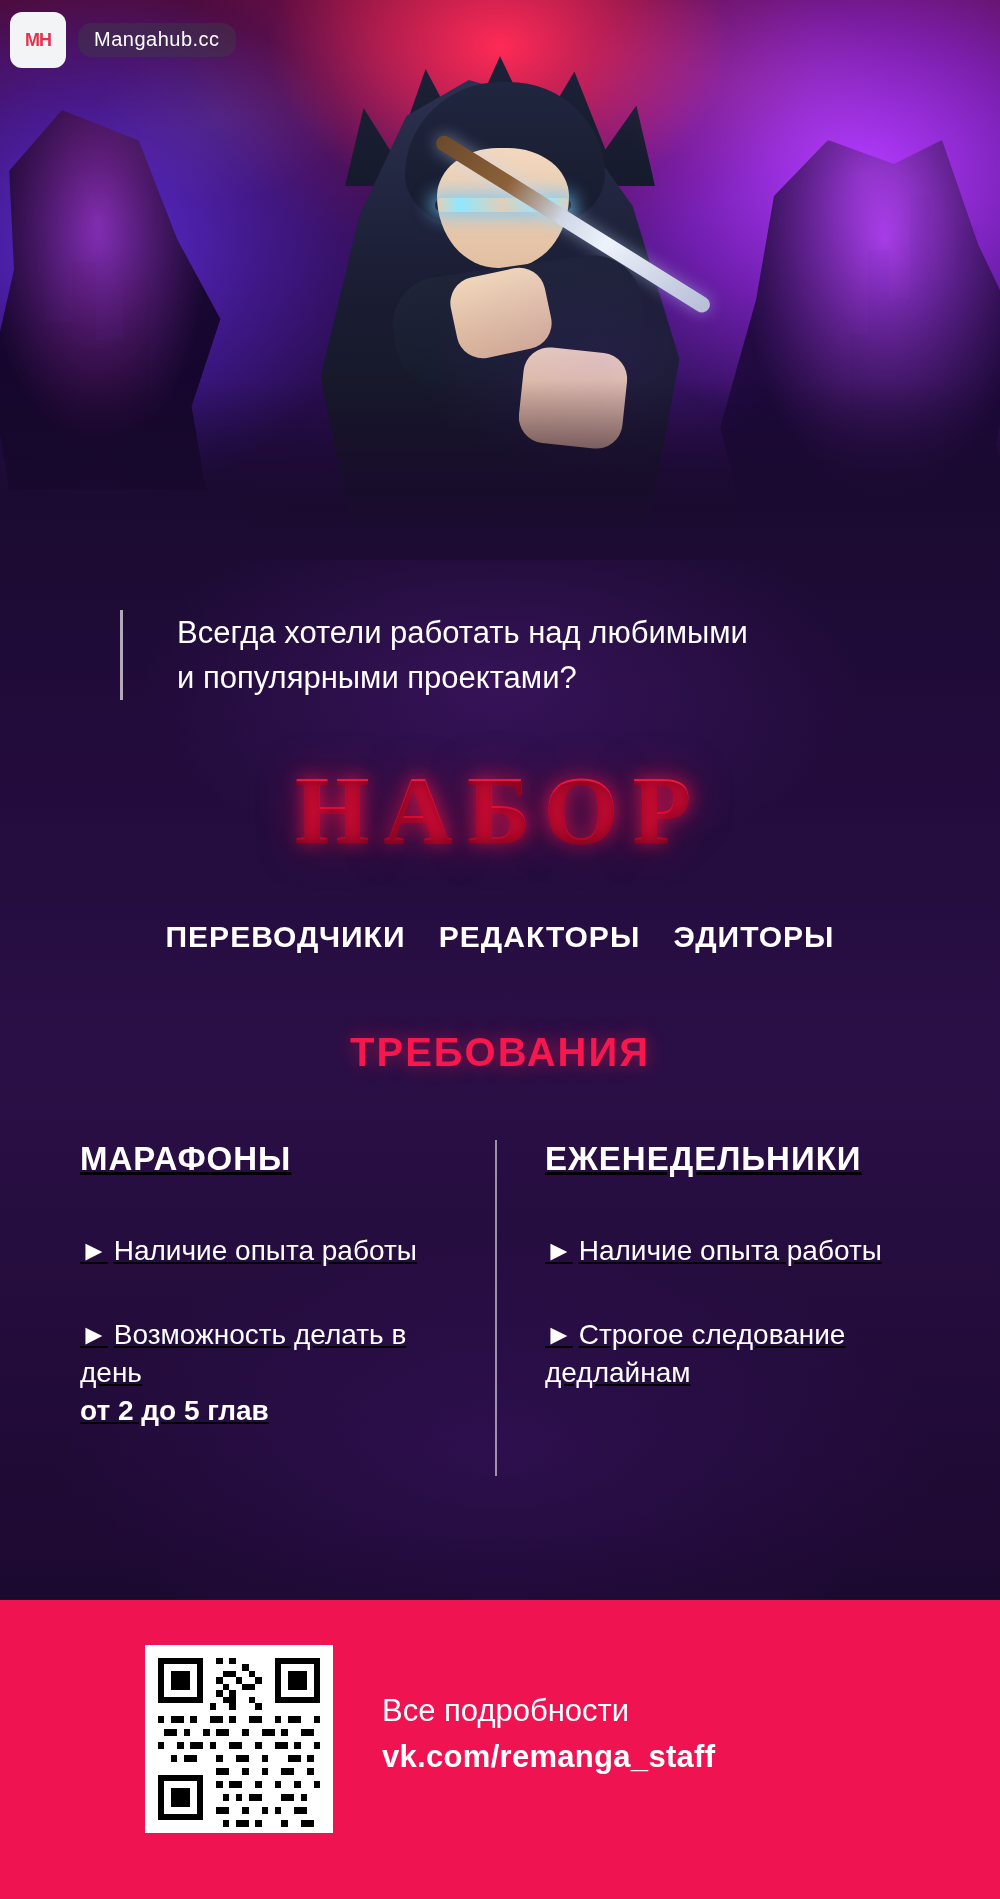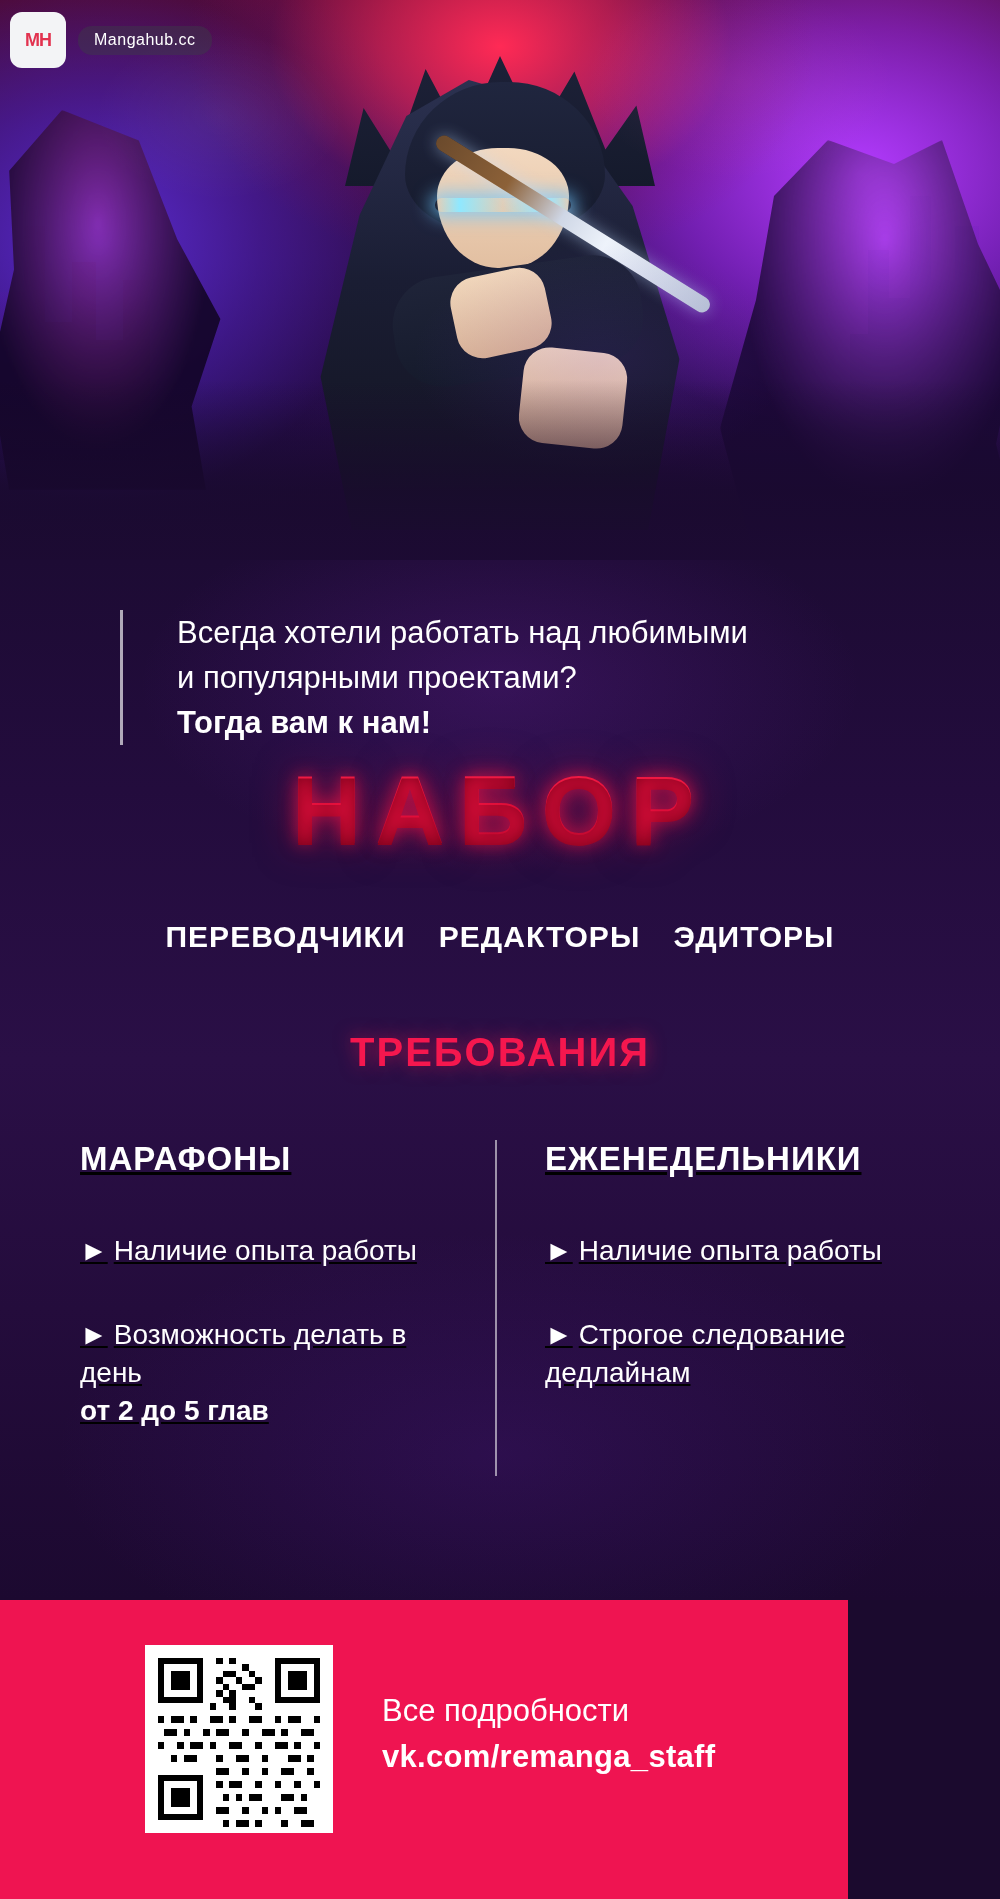--- a/index.html
+++ b/index.html
@@ -189,21 +189,21 @@
     font-weight: bold;
     font-size: 18px;
     letter-spacing: -1px;
   }
   .watermark .wm-text {
     margin-left: 12px;
     padding: 5px 16px 6px 16px;
     border-radius: 14px;
     background: rgba(60,60,70,0.45);
     color: #ffffff;
-    font-size: 16px;
+    font-size: 20px;
     letter-spacing: 0.5px;
     font-family: "Liberation Sans", sans-serif;
   }
 
   
   .body-area {
     position: absolute;
     left: 0;
     top: 560px;
     width: 1000px;
@@ -240,21 +240,21 @@
     font-weight: bold;
   }
 
   .nabor {
     position: absolute;
     left: 0;
     right: 0;
     top: 200px;
     text-align: center;
     z-index: 3;
-    font-family: Liberation Sans, sans-serif;
+    font-family: Liberation Serif, serif;
     font-weight: bold;
     font-size: 96px;
     line-height: 100px;
     letter-spacing: 14px;
     color: #c9072f;
     text-shadow:
       0 0 18px rgba(255,20,70,0.75),
       0 0 42px rgba(220,10,60,0.55),
       0 2px 0 #6e0119;
     background: linear-gradient(180deg, #ff2a4f 0%, #c20a2e 55%, #6e0119 100%);
@@ -327,21 +327,21 @@
   .bullet .accent {
     font-weight: bold;
     display: block;
   }
 
   
   .footer {
     position: absolute;
     left: 0;
     top: 1600px;
-    width: 848px;
+    width: 1000px;
     height: 299px;
     background: #ef1451;
   }
   .qr {
     position: absolute;
     left: 145px;
     top: 45px;
     width: 188px;
     height: 188px;
     background: #ffffff;
@@ -392,21 +392,20 @@
   <div class="watermark">
     <div class="wm-logo">MH</div>
     <div class="wm-text">Mangahub.cc</div>
   </div>
 
   <div class="body-area">
 
     <div class="intro">
       <p>Всегда хотели работать над любимыми</p>
       <p>и популярными проектами?</p>
-      <p class="bold">Тогда вам к нам!</p>
     </div>
 
     <div class="nabor">НАБОР</div>
 
     <div class="roles">
       <span>ПЕРЕВОДЧИКИ</span>
       <span>РЕДАКТОРЫ</span>
       <span>ЭДИТОРЫ</span>
     </div>
 

